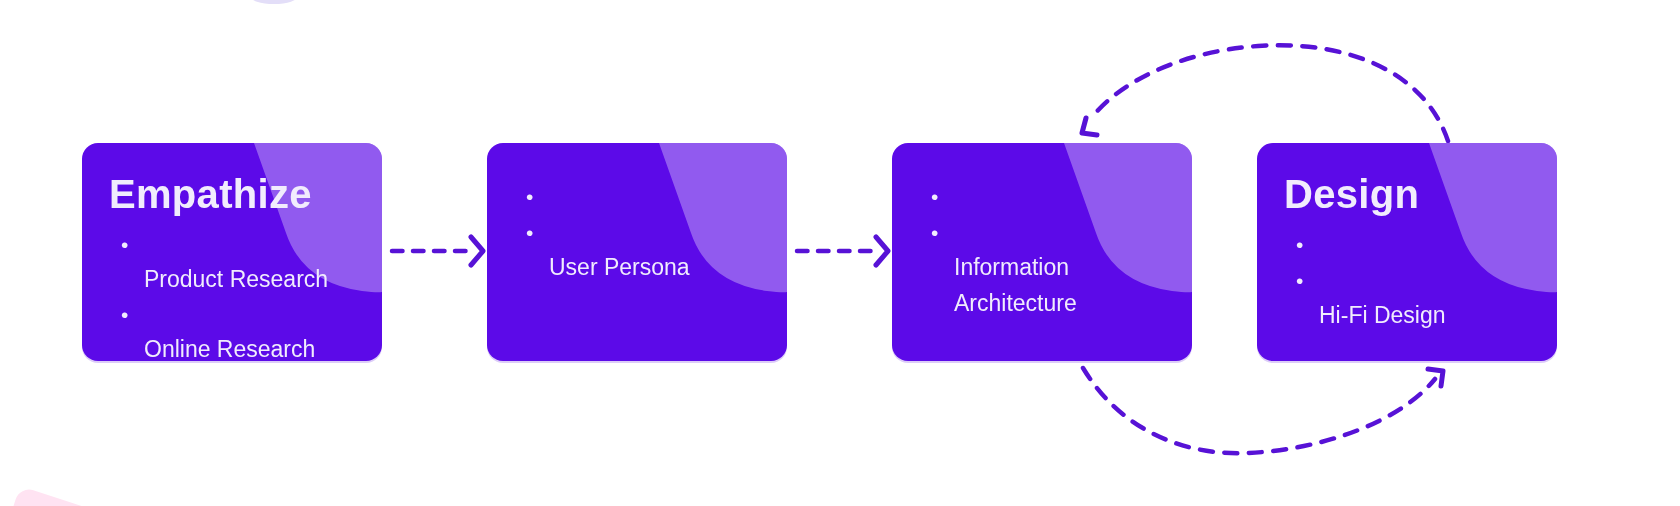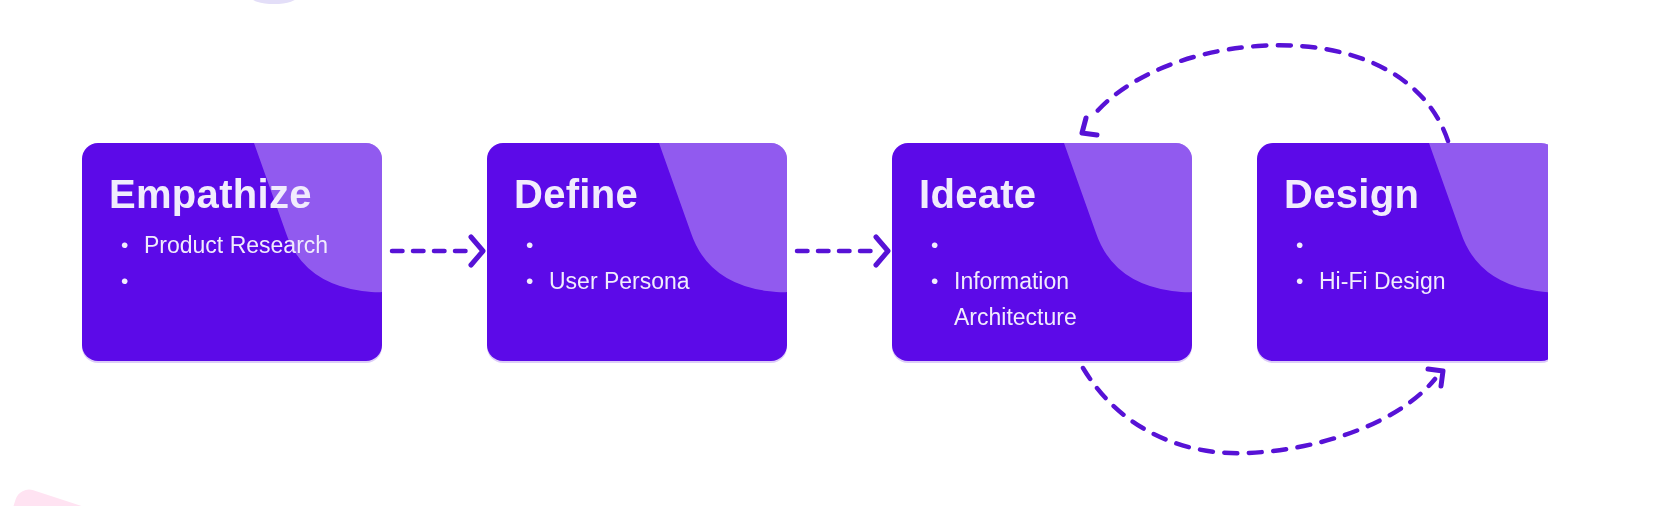--- a/index.html
+++ b/index.html
@@ -1,18 +1,18 @@
 <!DOCTYPE html>
 <html><head>
 <meta charset="utf-8">
 <style>
   html, body { margin: 0; padding: 0; background: #ffffff; }
   .canvas {
     position: relative;
-    width: 1548px;
+    width: 1680px;
     height: 506px;
     background: #ffffff;
     overflow: hidden;
     font-family: "Liberation Sans", "DejaVu Sans", sans-serif;
   }
 
   
   .card {
     position: absolute;
     top: 143px;
@@ -58,21 +58,21 @@
     display: flex;
     align-items: flex-start;
     font-size: 23px;
     line-height: 36px;
   }
   .dot {
     flex: 0 0 23px;
     font-size: 21px;
     line-height: 36px;
   }
-  .bullet-text { width: 198px; }
+  .bullet-text { width: 198px; margin-top: 34px; }
 
   
   .connectors {
     position: absolute;
     inset: 0;
     width: 1680px;
     height: 506px;
     pointer-events: none;
   }
   .dash-line {
@@ -151,45 +151,44 @@
       <path d="M172 0 L204 90 Q221 140 280 148 Q296 150 300 149 L300 0 Z"></path>
     </svg>
     <h2>Empathize</h2>
     <ul>
       <li>
         <span class="dot">•</span>
         <span class="bullet-text">Product Research</span>
       </li>
       <li>
         <span class="dot">•</span>
+        <span class="bullet-text">Online Research</span>
       </li>
     </ul>
   </div>
 
   <div class="card card-2">
     <svg class="glare" viewBox="0 0 300 218" xmlns="http://www.w3.org/2000/svg">
       <path d="M172 0 L204 90 Q221 140 280 148 Q296 150 300 149 L300 0 Z"></path>
     </svg>
-    <h2>Define</h2>
     <ul>
       <li>
         <span class="dot">•</span>
       </li>
       <li>
         <span class="dot">•</span>
         <span class="bullet-text">User Persona</span>
       </li>
     </ul>
   </div>
 
   <div class="card card-3">
     <svg class="glare" viewBox="0 0 300 218" xmlns="http://www.w3.org/2000/svg">
       <path d="M172 0 L204 90 Q221 140 280 148 Q296 150 300 149 L300 0 Z"></path>
     </svg>
-    <h2>Ideate</h2>
     <ul>
       <li>
         <span class="dot">•</span>
       </li>
       <li>
         <span class="dot">•</span>
         <span class="bullet-text">Information Architecture</span>
       </li>
     </ul>
   </div>

